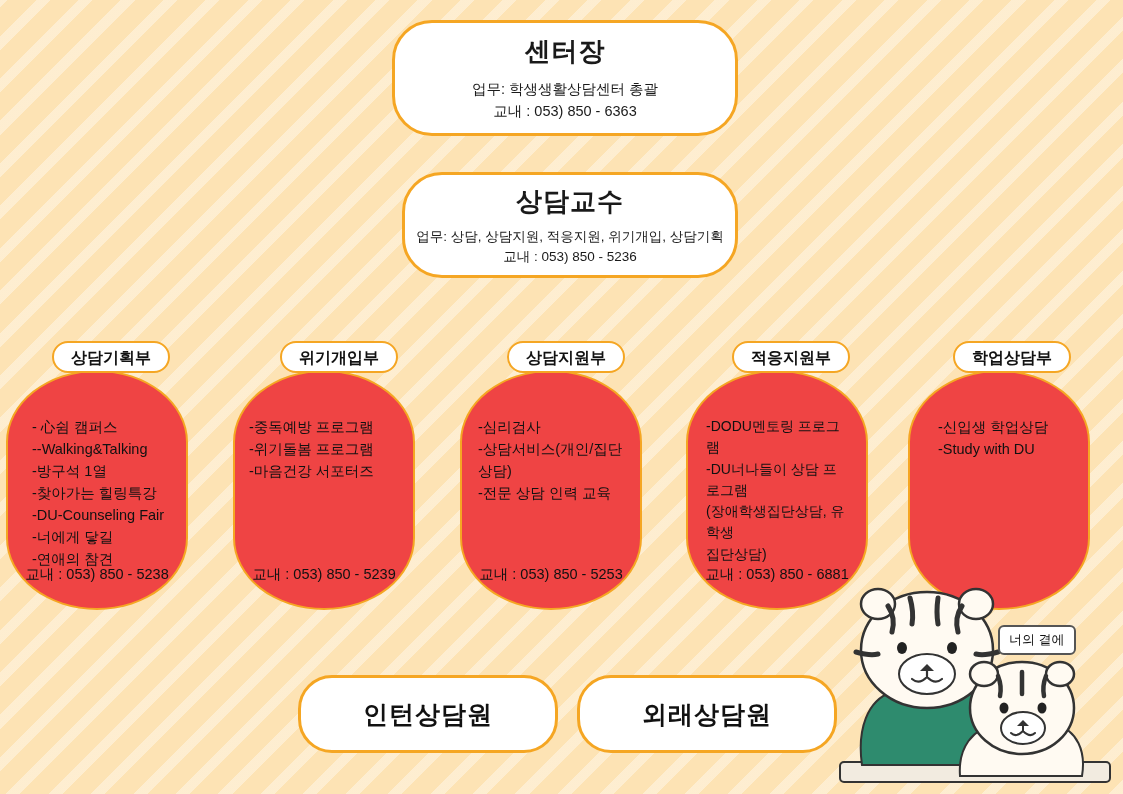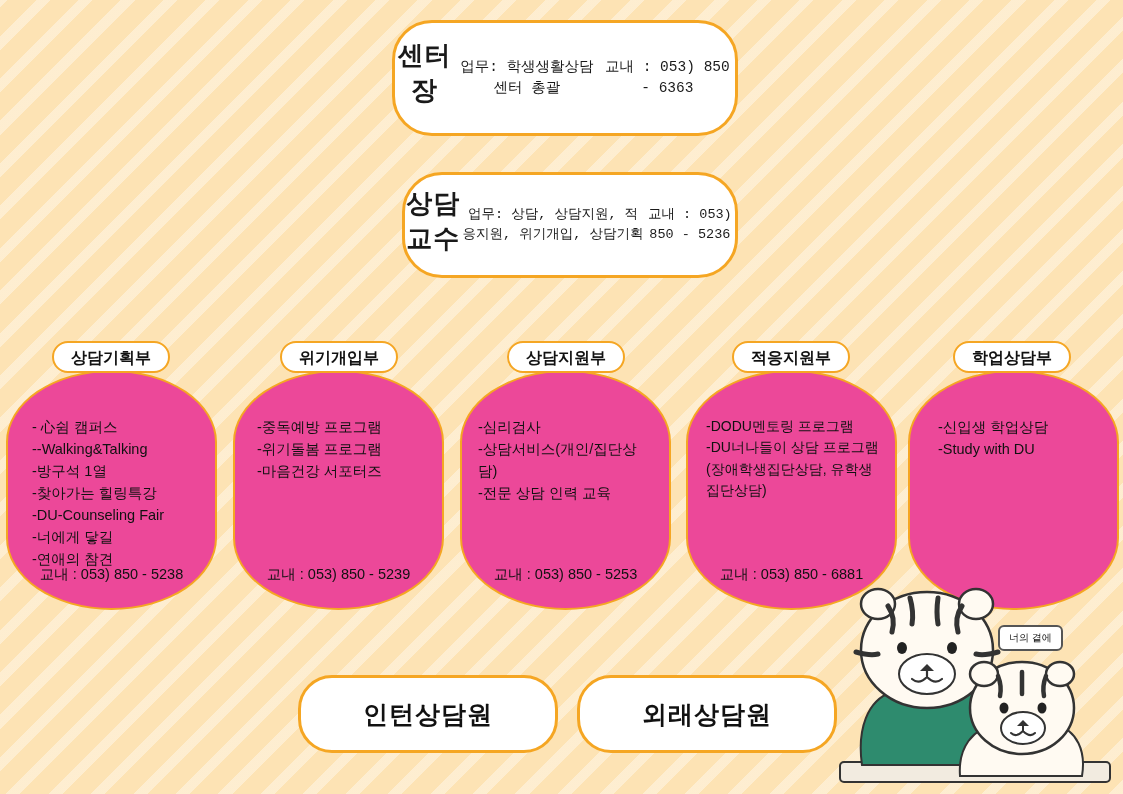--- a/index.html
+++ b/index.html
@@ -29,24 +29,23 @@
 
   
   .top-box {
     position: absolute;
     background: #ffffff;
     border: 3px solid #f5a623;
     border-radius: 40px;
     box-sizing: border-box;
     text-align: center;
     display: flex;
-    flex-direction: row;
+    flex-direction: column;
     align-items: center;
     justify-content: center;
-    font-family: Liberation Mono, monospace;
   }
   .top-box .title {
     font-size: 26px;
     font-weight: bold;
     color: #1a1a1a;
     letter-spacing: 1px;
     margin-bottom: 10px;
   }
   .top-box .sub {
     font-size: 14.5px;
@@ -65,23 +64,23 @@
     top: 172px;
     width: 336px;
     height: 106px;
   }
   #box-prof .title { margin-bottom: 8px; }
   #box-prof .sub { font-size: 13.5px; }
 
   
   .dept {
     position: absolute;
-    width: 211px;
+    width: 182px;
     height: 240px;
-    background: #ec4899;
+    background: #ef4444;
     border: 2.5px solid #f5a623;
     border-radius: 50% / 30%;
     box-sizing: border-box;
   }
   .dept-label {
     position: absolute;
     background: #ffffff;
     border: 2.5px solid #f5a623;
     border-radius: 22px;
     height: 32px;
@@ -122,21 +121,21 @@
   #dept-3 { left: 686px; top: 370px; }
   #dept-4 { left: 908px; top: 370px; }
 
   #label-0 { left: 52px;  top: 341px; }
   #label-1 { left: 280px; top: 341px; }
   #label-2 { left: 507px; top: 341px; }
   #label-3 { left: 732px; top: 341px; }
   #label-4 { left: 953px; top: 341px; }
 
   #dept-0 .dept-body { padding-left: 24px; }
-  #dept-1 .dept-body { padding-left: 22px; }
+  #dept-1 .dept-body { padding-left: 14px; }
   #dept-2 .dept-body { }
   #dept-3 .dept-body { padding-left: 18px; font-size: 14px; }
   #dept-4 .dept-body { padding-left: 28px; }
 
   
   .pill {
     position: absolute;
     background: #ffffff;
     border: 3px solid #f5a623;
     border-radius: 34px;
@@ -161,21 +160,21 @@
     height: 214px;
   }
   .speech {
     position: absolute;
     left: 998px;
     top: 625px;
     background: #ffffff;
     border: 2px solid #555;
     border-radius: 6px;
     padding: 4px 9px;
-    font-size: 10px;
+    font-size: 13px;
     color: #111;
     white-space: nowrap;
   }
 </style>
 </head>
 <body>
 
 <div class="canvas">
 
   <div class="top-box" id="box-center">

